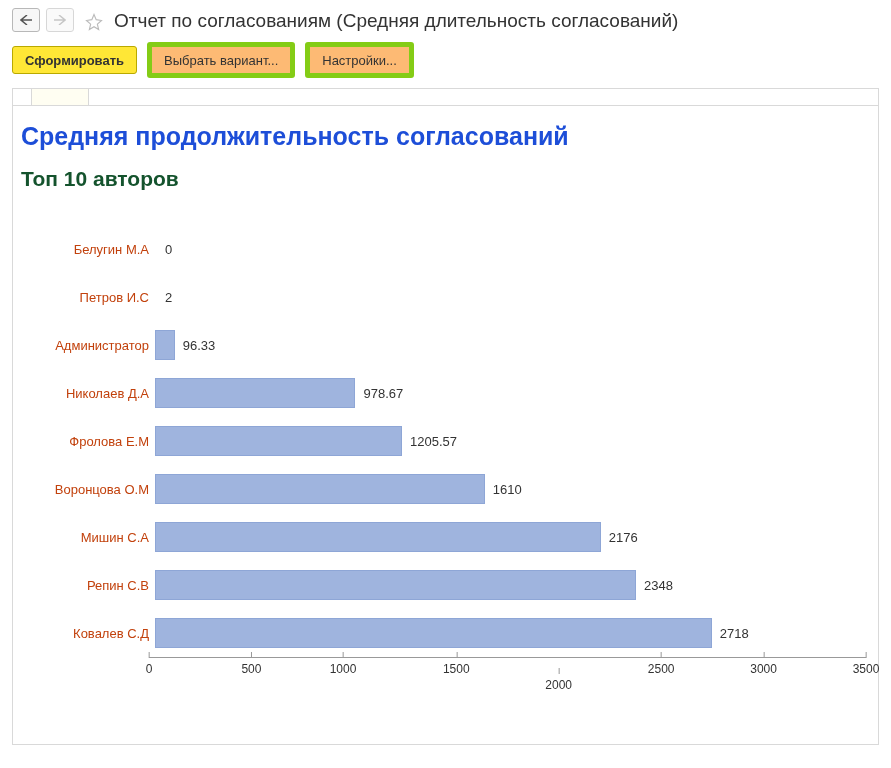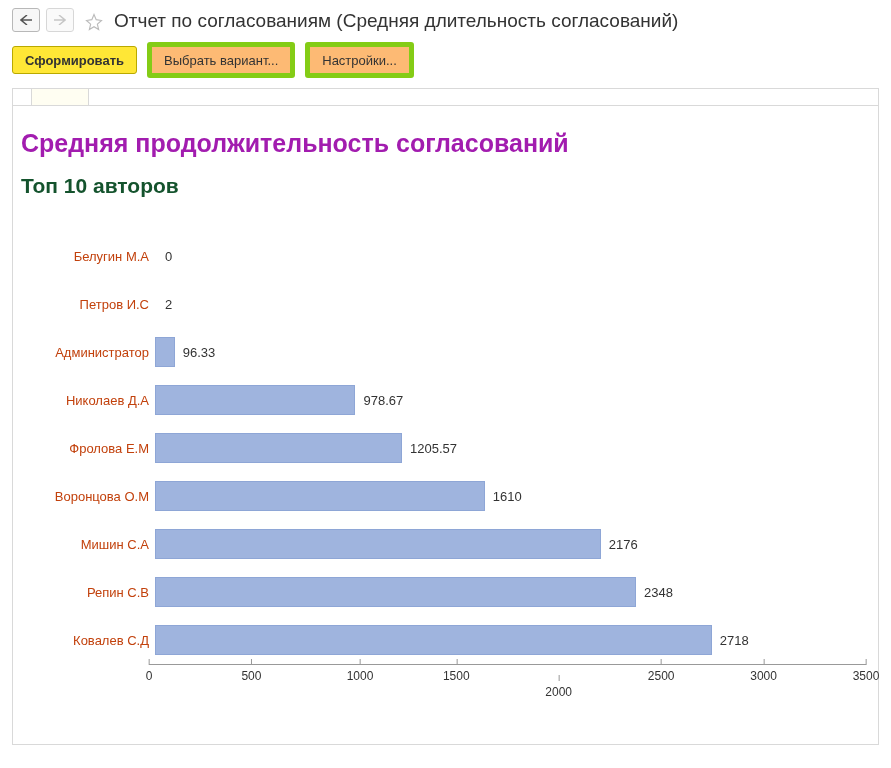--- a/index.html
+++ b/index.html
@@ -14,21 +14,21 @@
   .toolbar{display:flex;align-items:center;gap:10px;margin-bottom:10px}
   .btn{height:26px;padding:0 12px;border:5px solid #84cc16;border-radius:3px;background:#fdba74;font-size:13px;cursor:pointer;display:flex;align-items:center}
   .btn.primary{background:#ffe736;border:1px solid #b9a900;font-weight:bold}
   
   .sheet-tabstrip{height:16px;border:1px solid #d9d9d9;border-bottom:none;display:flex}
   .sheet-tabstrip .cell{border-right:1px solid #d9d9d9;height:100%}
   .sheet-tabstrip .cell.c1{width:18px}
   .sheet-tabstrip .cell.c2{width:56px;background:#fffef2}
   
   .report{border:1px solid #d9d9d9;padding:12px 6px 4px 6px;min-height:640px;box-sizing:border-box}
-  .report-title{font-size:25px;font-weight:bold;color:#a21caf;margin:11px 0 16px 2px}
+  .report-title{font-size:25px;font-weight:bold;color:#1d4ed8;margin:4px 0 16px 2px}
   .report-sub{font-size:21px;font-weight:bold;color:#14532d;margin:0 0 30px 2px}
   
   .chart{padding:4px 8px 0 0}
   .row{display:flex;align-items:center;height:48px}
   .ylab{width:130px;text-align:right;padding-right:6px;font-size:13px;color:#c2410c;white-space:nowrap}
   .track{flex:1;position:relative;height:100%;display:flex;align-items:center}
   .bar{height:30px;background:#9fb4de;border:1px solid #8ea6d6;box-sizing:border-box}
   .val{font-size:13px;color:#333;margin-left:8px}
   .axis{display:flex;margin-left:130px;position:relative;height:24px;border-top:1px solid #999}
   .tick{position:absolute;top:-4px;font-size:12px;color:#333;transform:translateX(-50%)}
@@ -139,21 +139,21 @@
             <div class="val">2718</div>
           </div>
         </div>
         <div class="axis" style="width: 717px;">
           <div class="tick" style="left: 0px;">
             <span>0</span>
           </div>
           <div class="tick" style="left: 102.429px;">
             <span>500</span>
           </div>
-          <div class="tick" style="left: 211px; text-align: right;">
+          <div class="tick" style="left: 194px; text-align: right;">
             <span>1000</span>
           </div>
           <div class="tick" style="left: 307.286px;">
             <span>1500</span>
           </div>
           <div class="tick" style="left: 409.714px; margin-top: 16px;">
             <span>2000</span>
           </div>
           <div class="tick" style="left: 512.143px;">
             <span>2500</span>

